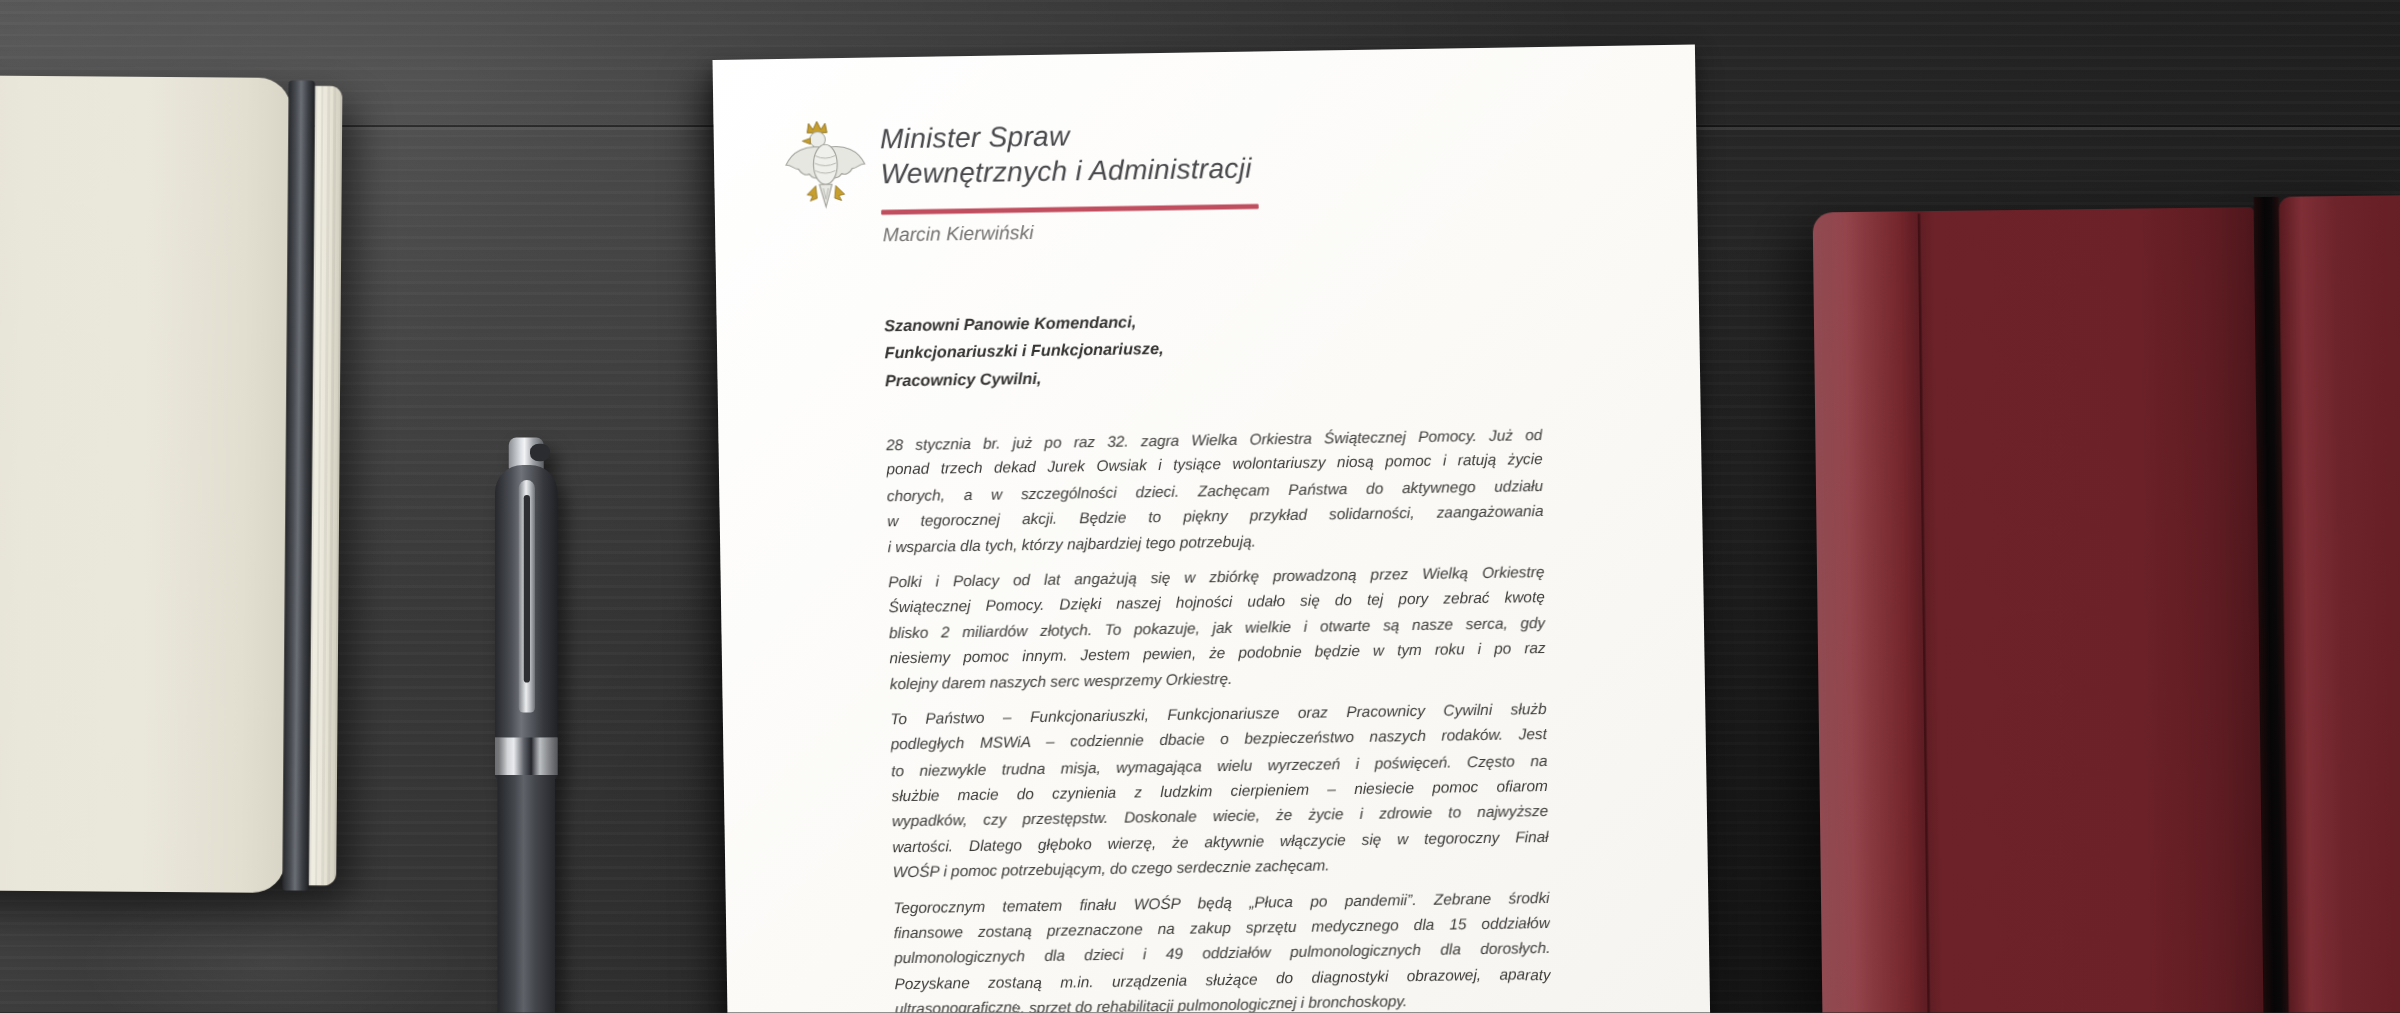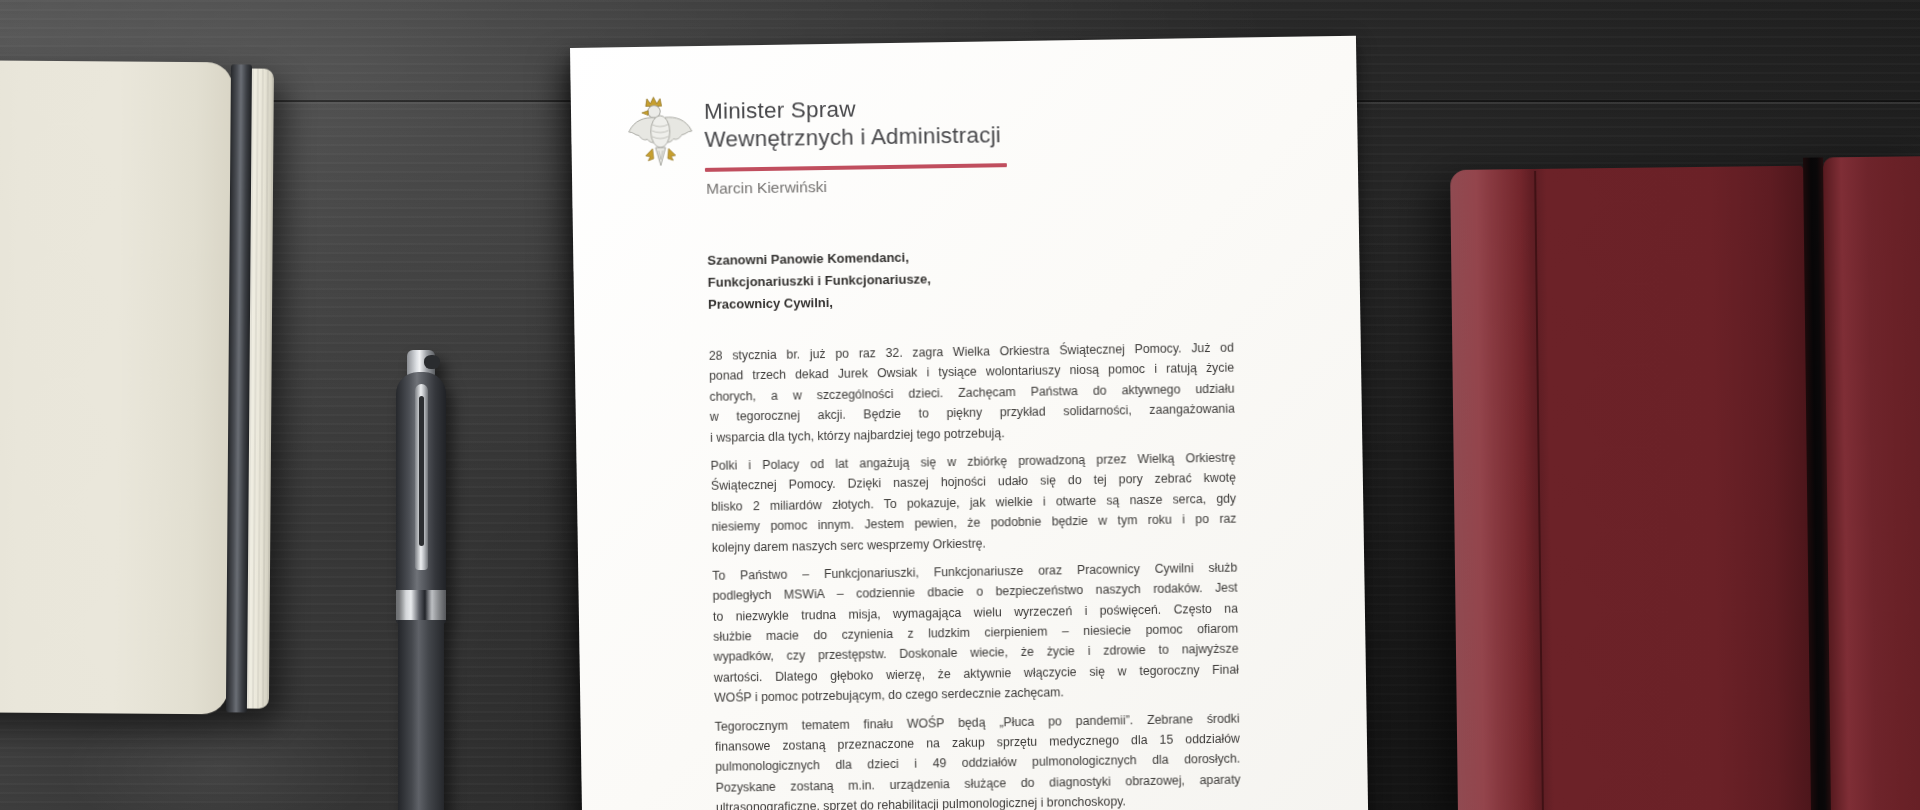--- a/index.html
+++ b/index.html
@@ -2,21 +2,21 @@
 <html><head>
 <meta charset="utf-8">
 <style>
   html,body { margin:0; padding:0; }
   body {
     width:1920px; height:810px; overflow:hidden; position:relative;
     font-family:"Liberation Sans", sans-serif;
     background:#262626;
   }
   
-  .scene { position:absolute; inset:0; }
+  .scene { position:absolute; inset:0;font-style:italic; }
   .wood {
     position:absolute; inset:0;
     background:
       radial-gradient(ellipse at 18% 8%, rgba(255,255,255,0.10) 0%, rgba(255,255,255,0) 42%),
       radial-gradient(ellipse at 85% 95%, rgba(0,0,0,0.45) 0%, rgba(0,0,0,0) 55%),
       repeating-linear-gradient(180deg, rgba(255,255,255,0.025) 0 2px, rgba(0,0,0,0.02) 2px 5px, rgba(0,0,0,0.0) 5px 9px),
       linear-gradient(118deg, #4e4e4e 0%, #3a3a3a 22%, #2c2c2c 48%, #232323 70%, #1a1a1a 100%);
   }
   .wood-seam {
     position:absolute; left:0; right:0; top:100px; height:4px;

